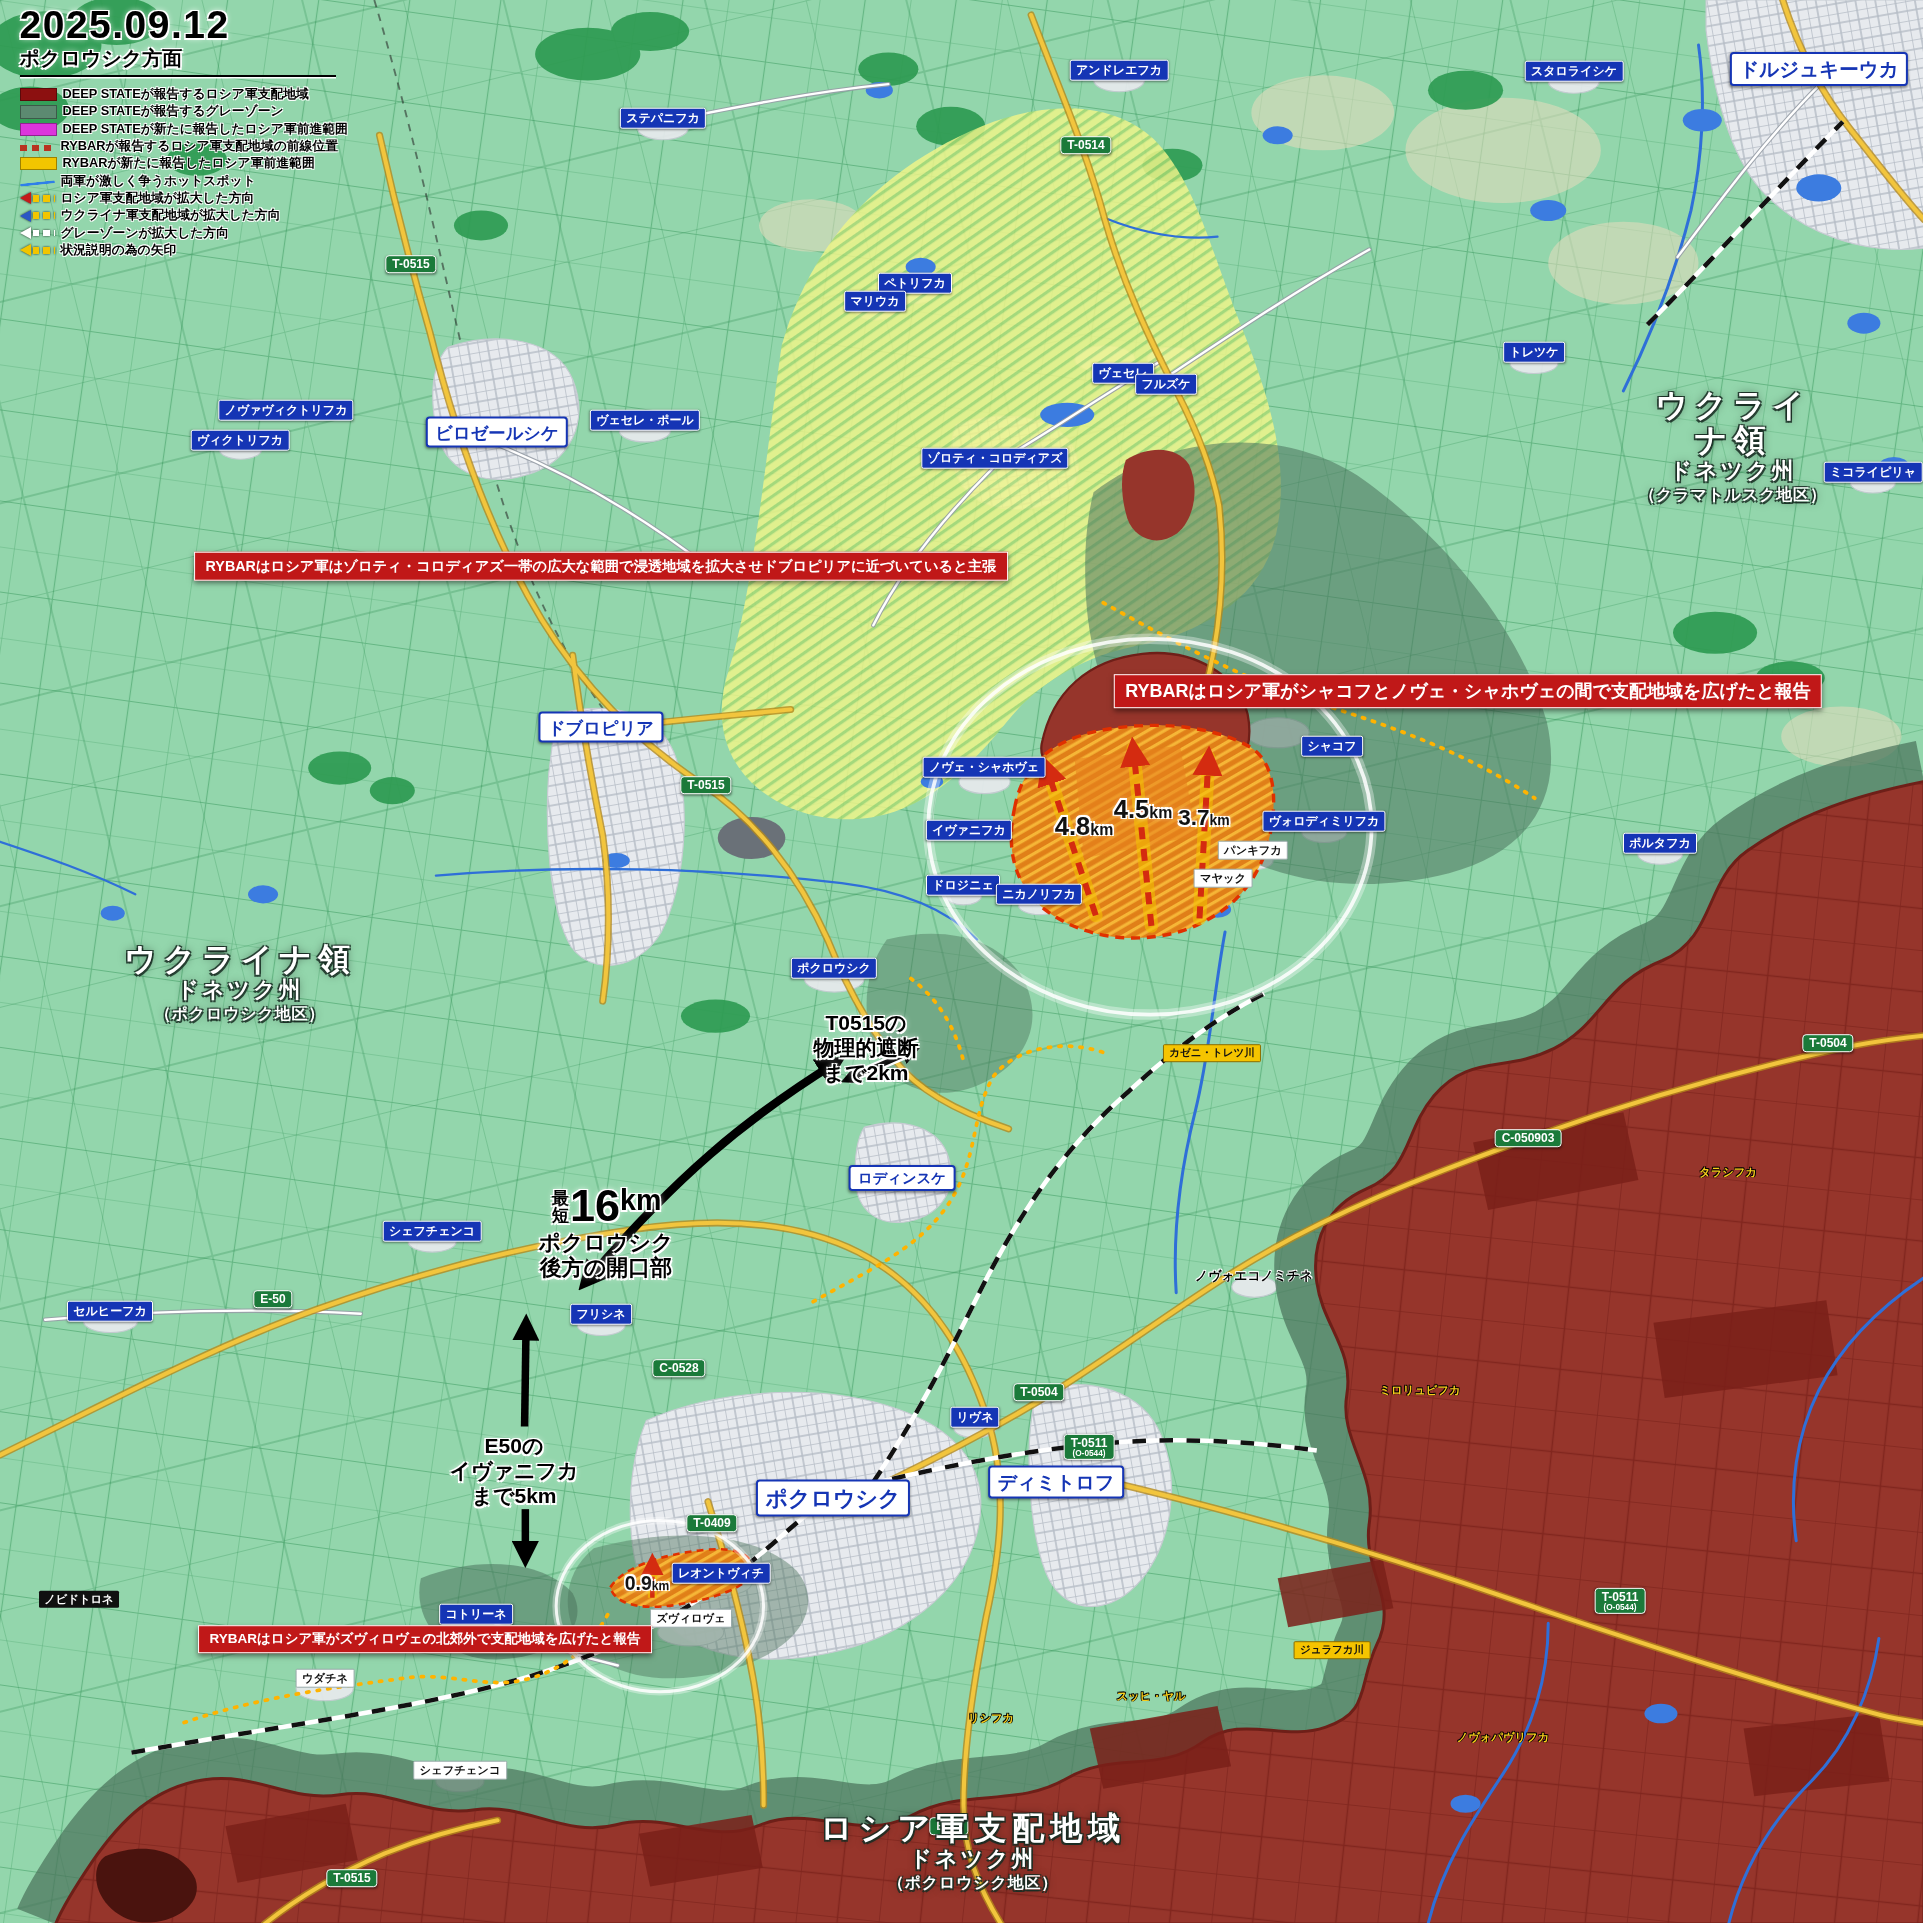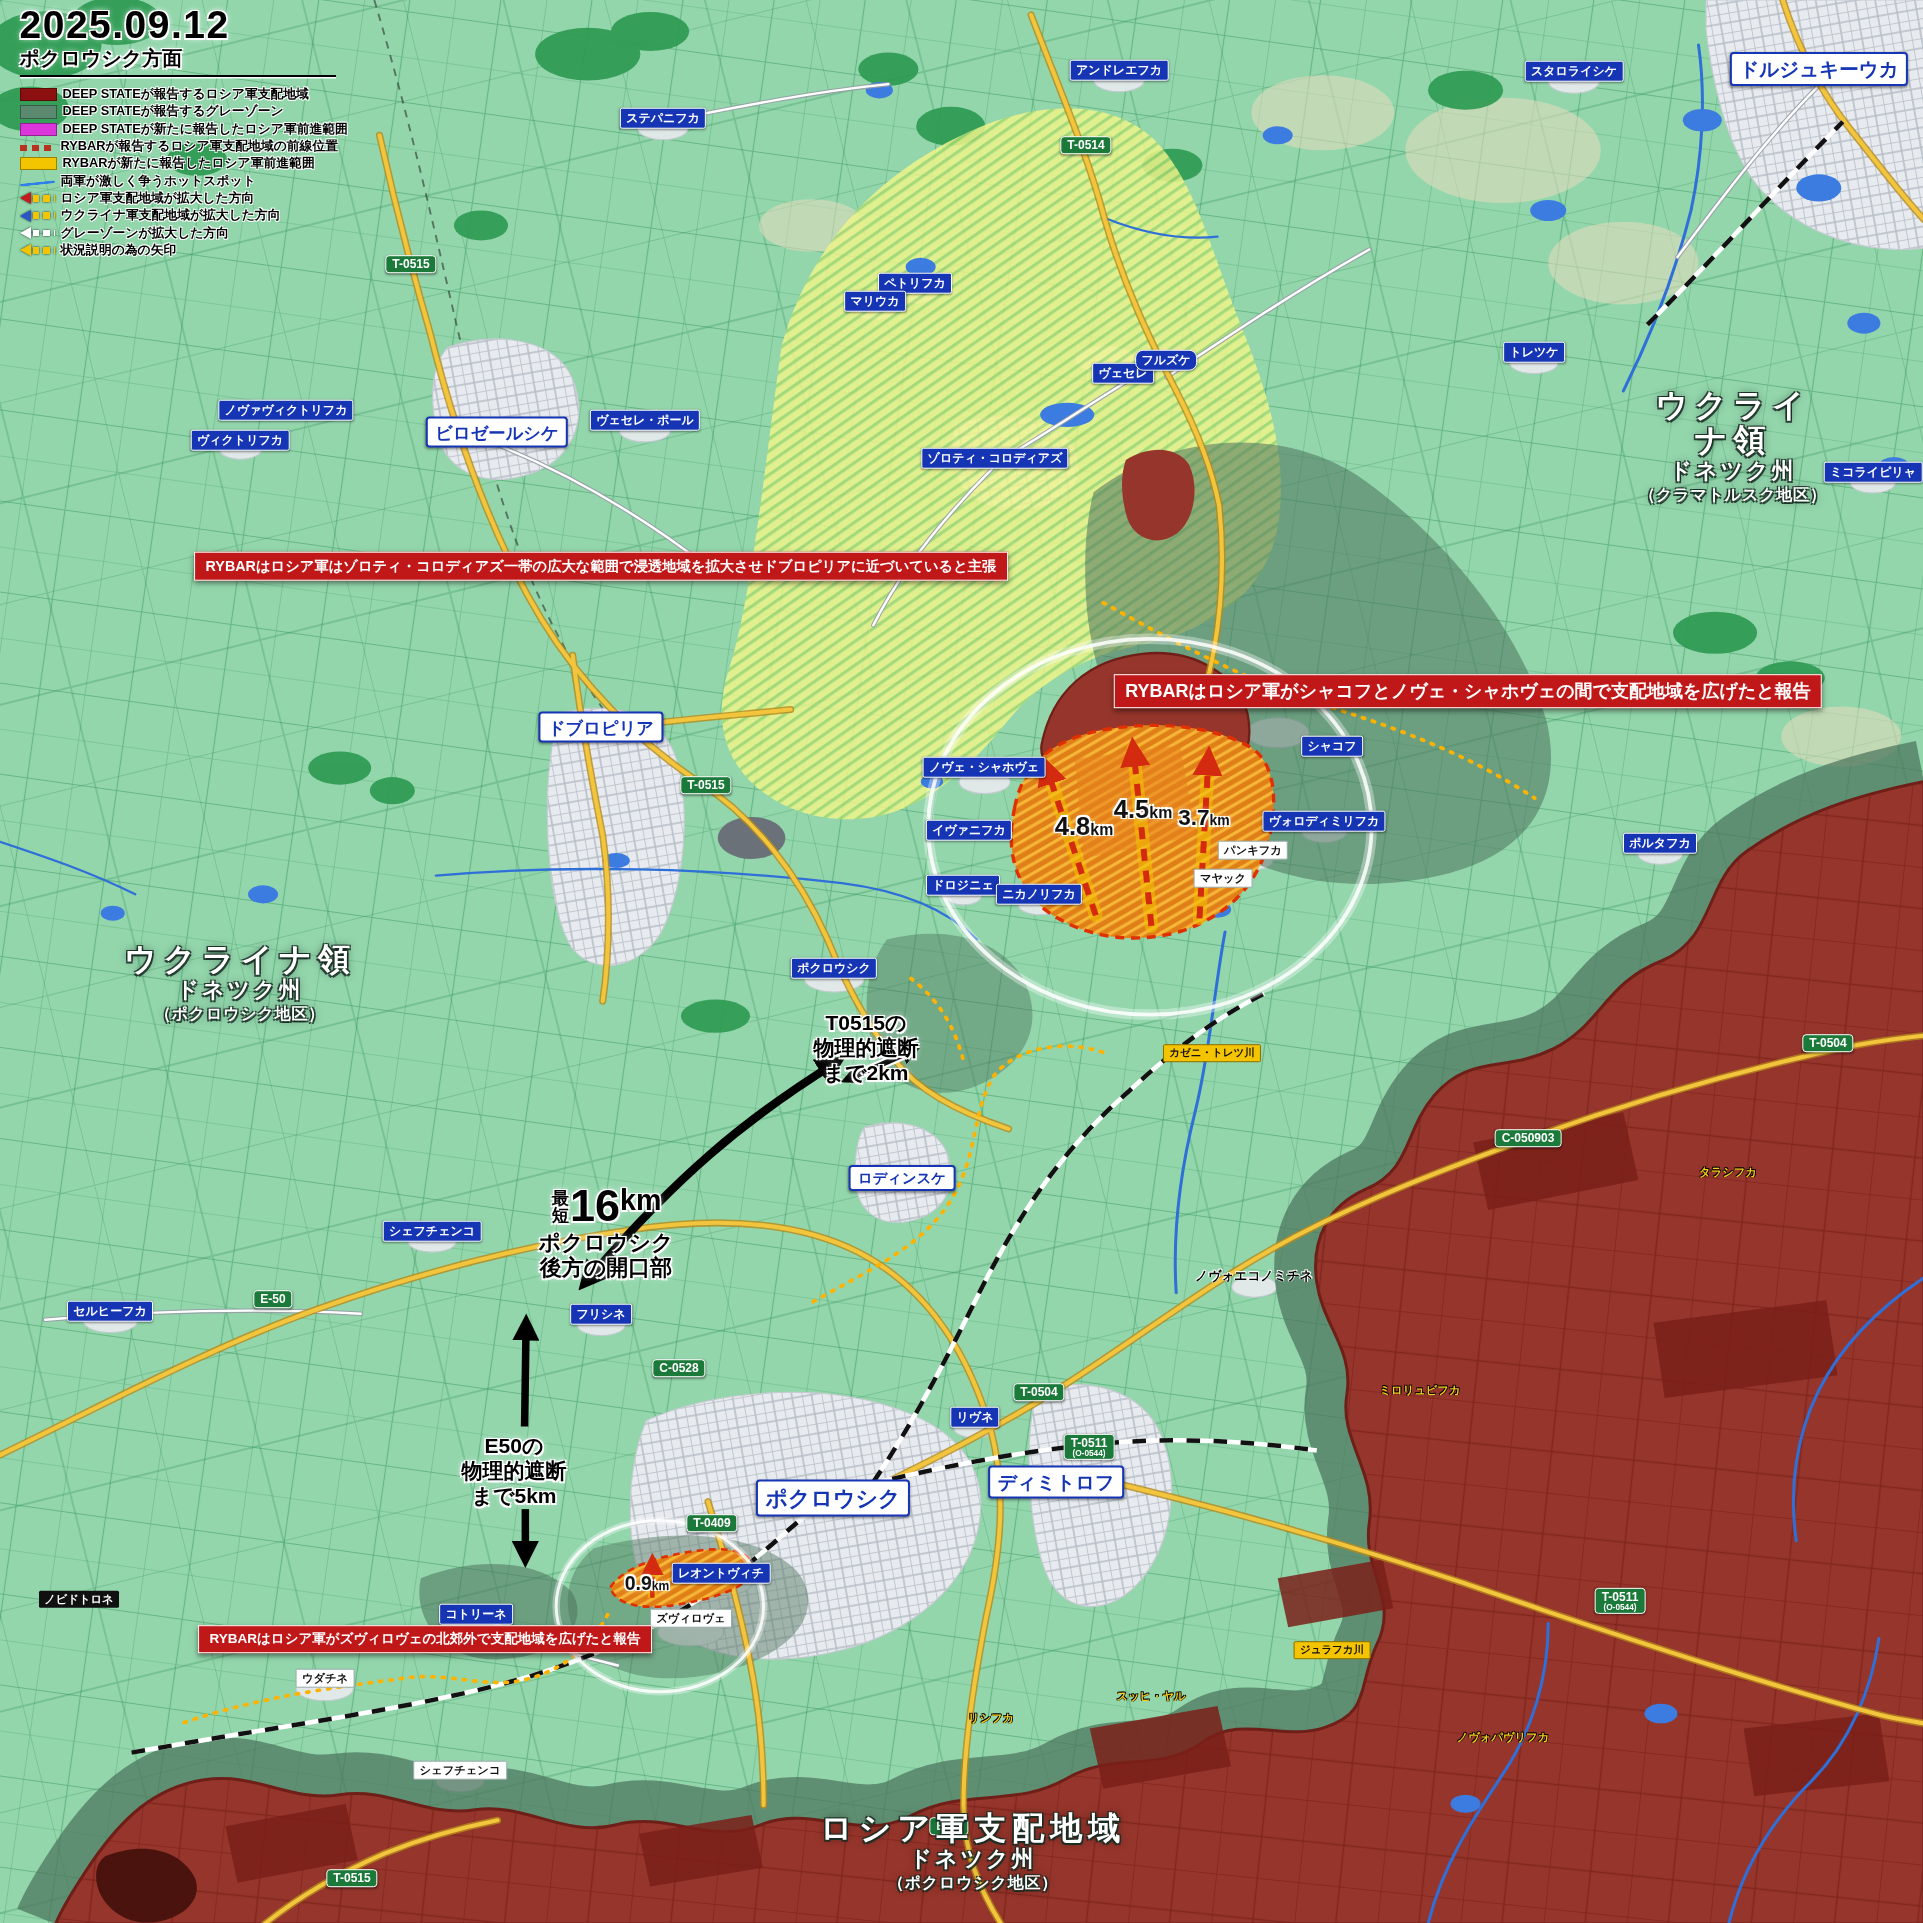--- a/index.html
+++ b/index.html
@@ -385,21 +385,21 @@
       <div class="lbl t-city" style="left: 1056px; top: 1482px; font-size: 19px;">ディミトロフ</div>
       <div class="lbl t-city" style="left: 902px; top: 1178px; font-size: 14.3px;">ロディンスケ</div>
       <div class="lbl t-town" style="left: 663px; top: 118px;">ステパニフカ</div>
       <div class="lbl t-town" style="left: 1119px; top: 70px;">アンドレエフカ</div>
       <div class="lbl t-town" style="left: 1574px; top: 71px;">スタロライシケ</div>
       <div class="lbl t-town" style="left: 1534px; top: 352px;">トレツケ</div>
       <div class="lbl t-town" style="left: 1873px; top: 472px;">ミコライピリャ</div>
       <div class="lbl t-town" style="left: 915px; top: 283px;">ペトリフカ</div>
       <div class="lbl t-town" style="left: 875px; top: 301px;">マリウカ</div>
       <div class="lbl t-town" style="left: 1123px; top: 373px;">ヴェセレ</div>
-      <div class="lbl t-town" style="left: 1166px; top: 360px; border-radius: 8px;">フルズケ</div>
+      <div class="lbl t-town" style="left: 1166px; top: 384px;">フルズケ</div>
       <div class="lbl t-town" style="left: 995px; top: 458px;">ゾロティ・コロディアズ</div>
       <div class="lbl t-town" style="left: 645px; top: 420px;">ヴェセレ・ポール</div>
       <div class="lbl t-town" style="left: 984px; top: 767px;">ノヴェ・シャホヴェ</div>
       <div class="lbl t-town" style="left: 1332px; top: 746px;">シャコフ</div>
       <div class="lbl t-town" style="left: 1324px; top: 821px;">ヴォロディミリフカ</div>
       <div class="lbl t-town" style="left: 1660px; top: 843px;">ポルタフカ</div>
       <div class="lbl t-town" style="left: 969px; top: 830px;">イヴァニフカ</div>
       <div class="lbl t-town" style="left: 963px; top: 885px;">ドロジニェ</div>
       <div class="lbl t-town" style="left: 1039px; top: 894px;">ニカノリフカ</div>
       <div class="lbl t-town" style="left: 834px; top: 968px;">ポクロウシク</div>
@@ -516,21 +516,21 @@
       <div class="km" style="left: 1204px; top: 818px; font-size: 22.5px;"><span class="v">3.7</span><span class="u">km</span></div>
       <div class="km" style="left: 647px; top: 1583px; font-size: 19.5px;"><span class="v">0.9</span><span class="u">km</span></div>
     </div>
 
   <div class="overlay">
 
   <div class="note" style="left: 866px; top: 1011px;">T0515の
 物理的遮断
 まで2km</div>
       <div class="note" style="left: 514px; top: 1434px;">E50の
-物理的遮断
+イヴァニフカ
 まで5km</div>
     </div>
 
   <div class="gap16" style="left:606px;top:1184px;">
     <div><span class="pre">最短</span><span class="v">16</span><span class="u">km</span></div>
     <div class="lines">ポクロウシク
 後方の開口部</div>
   </div>
 
   <div class="hdr">

